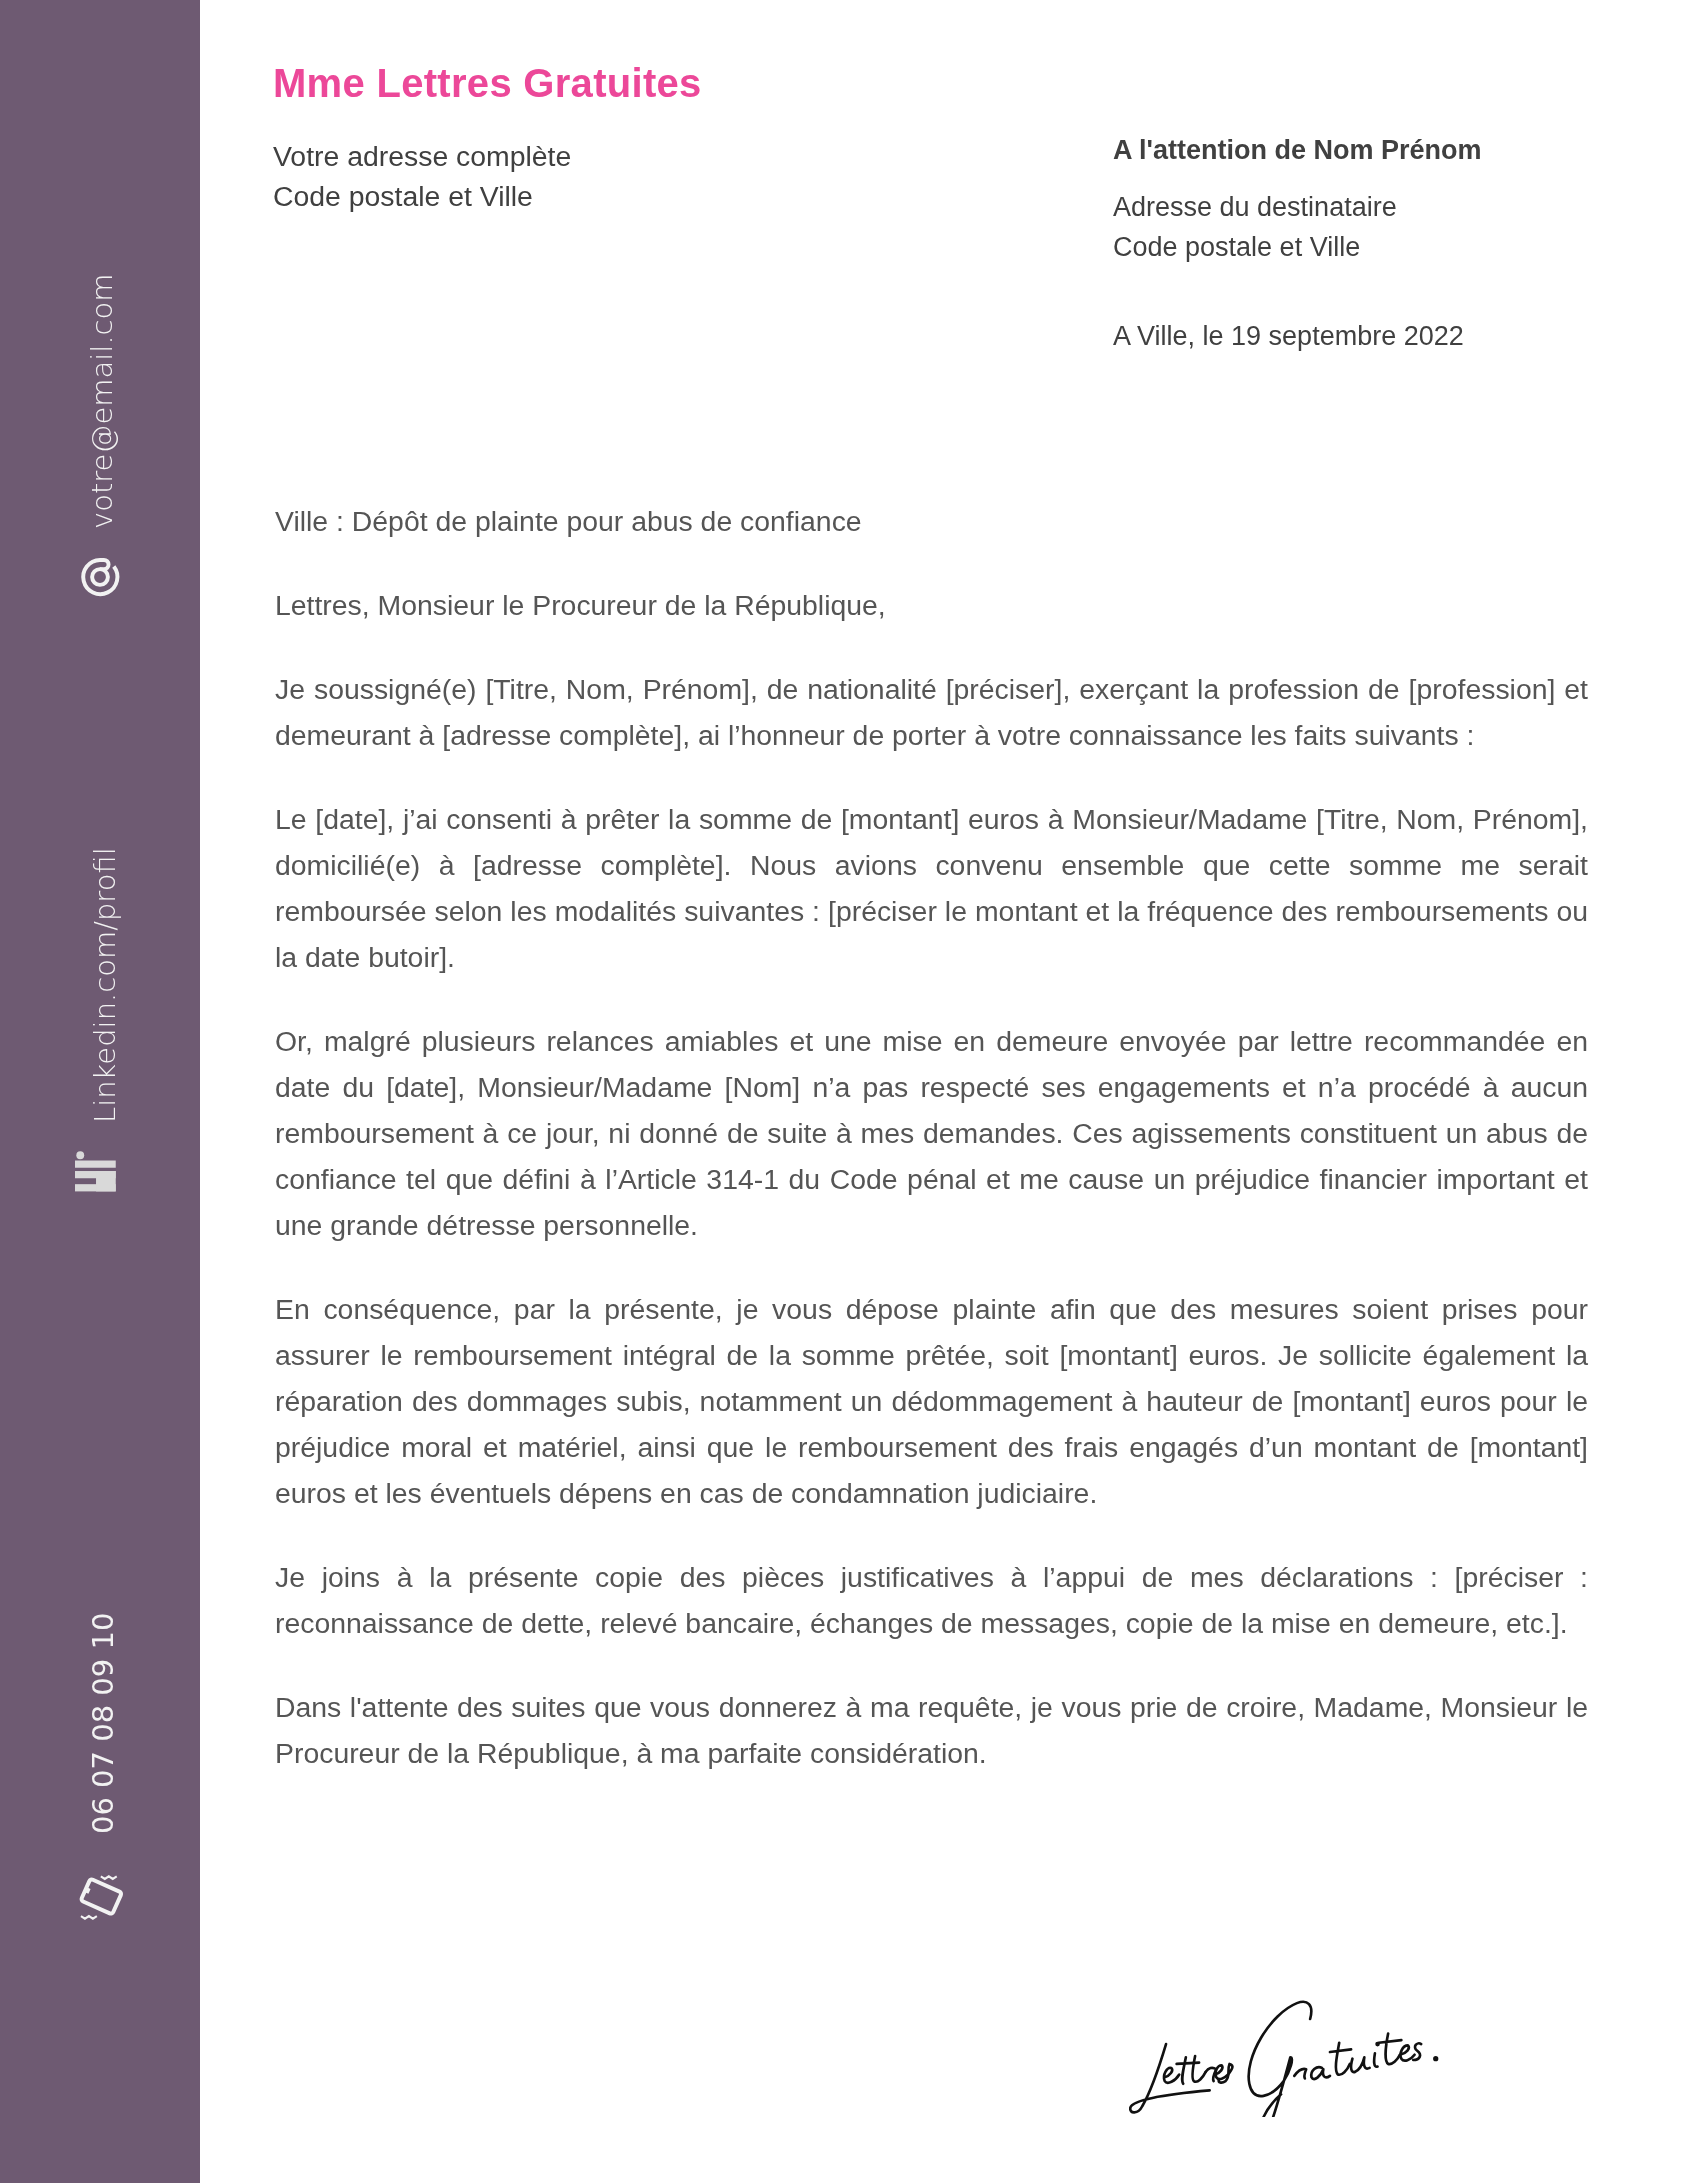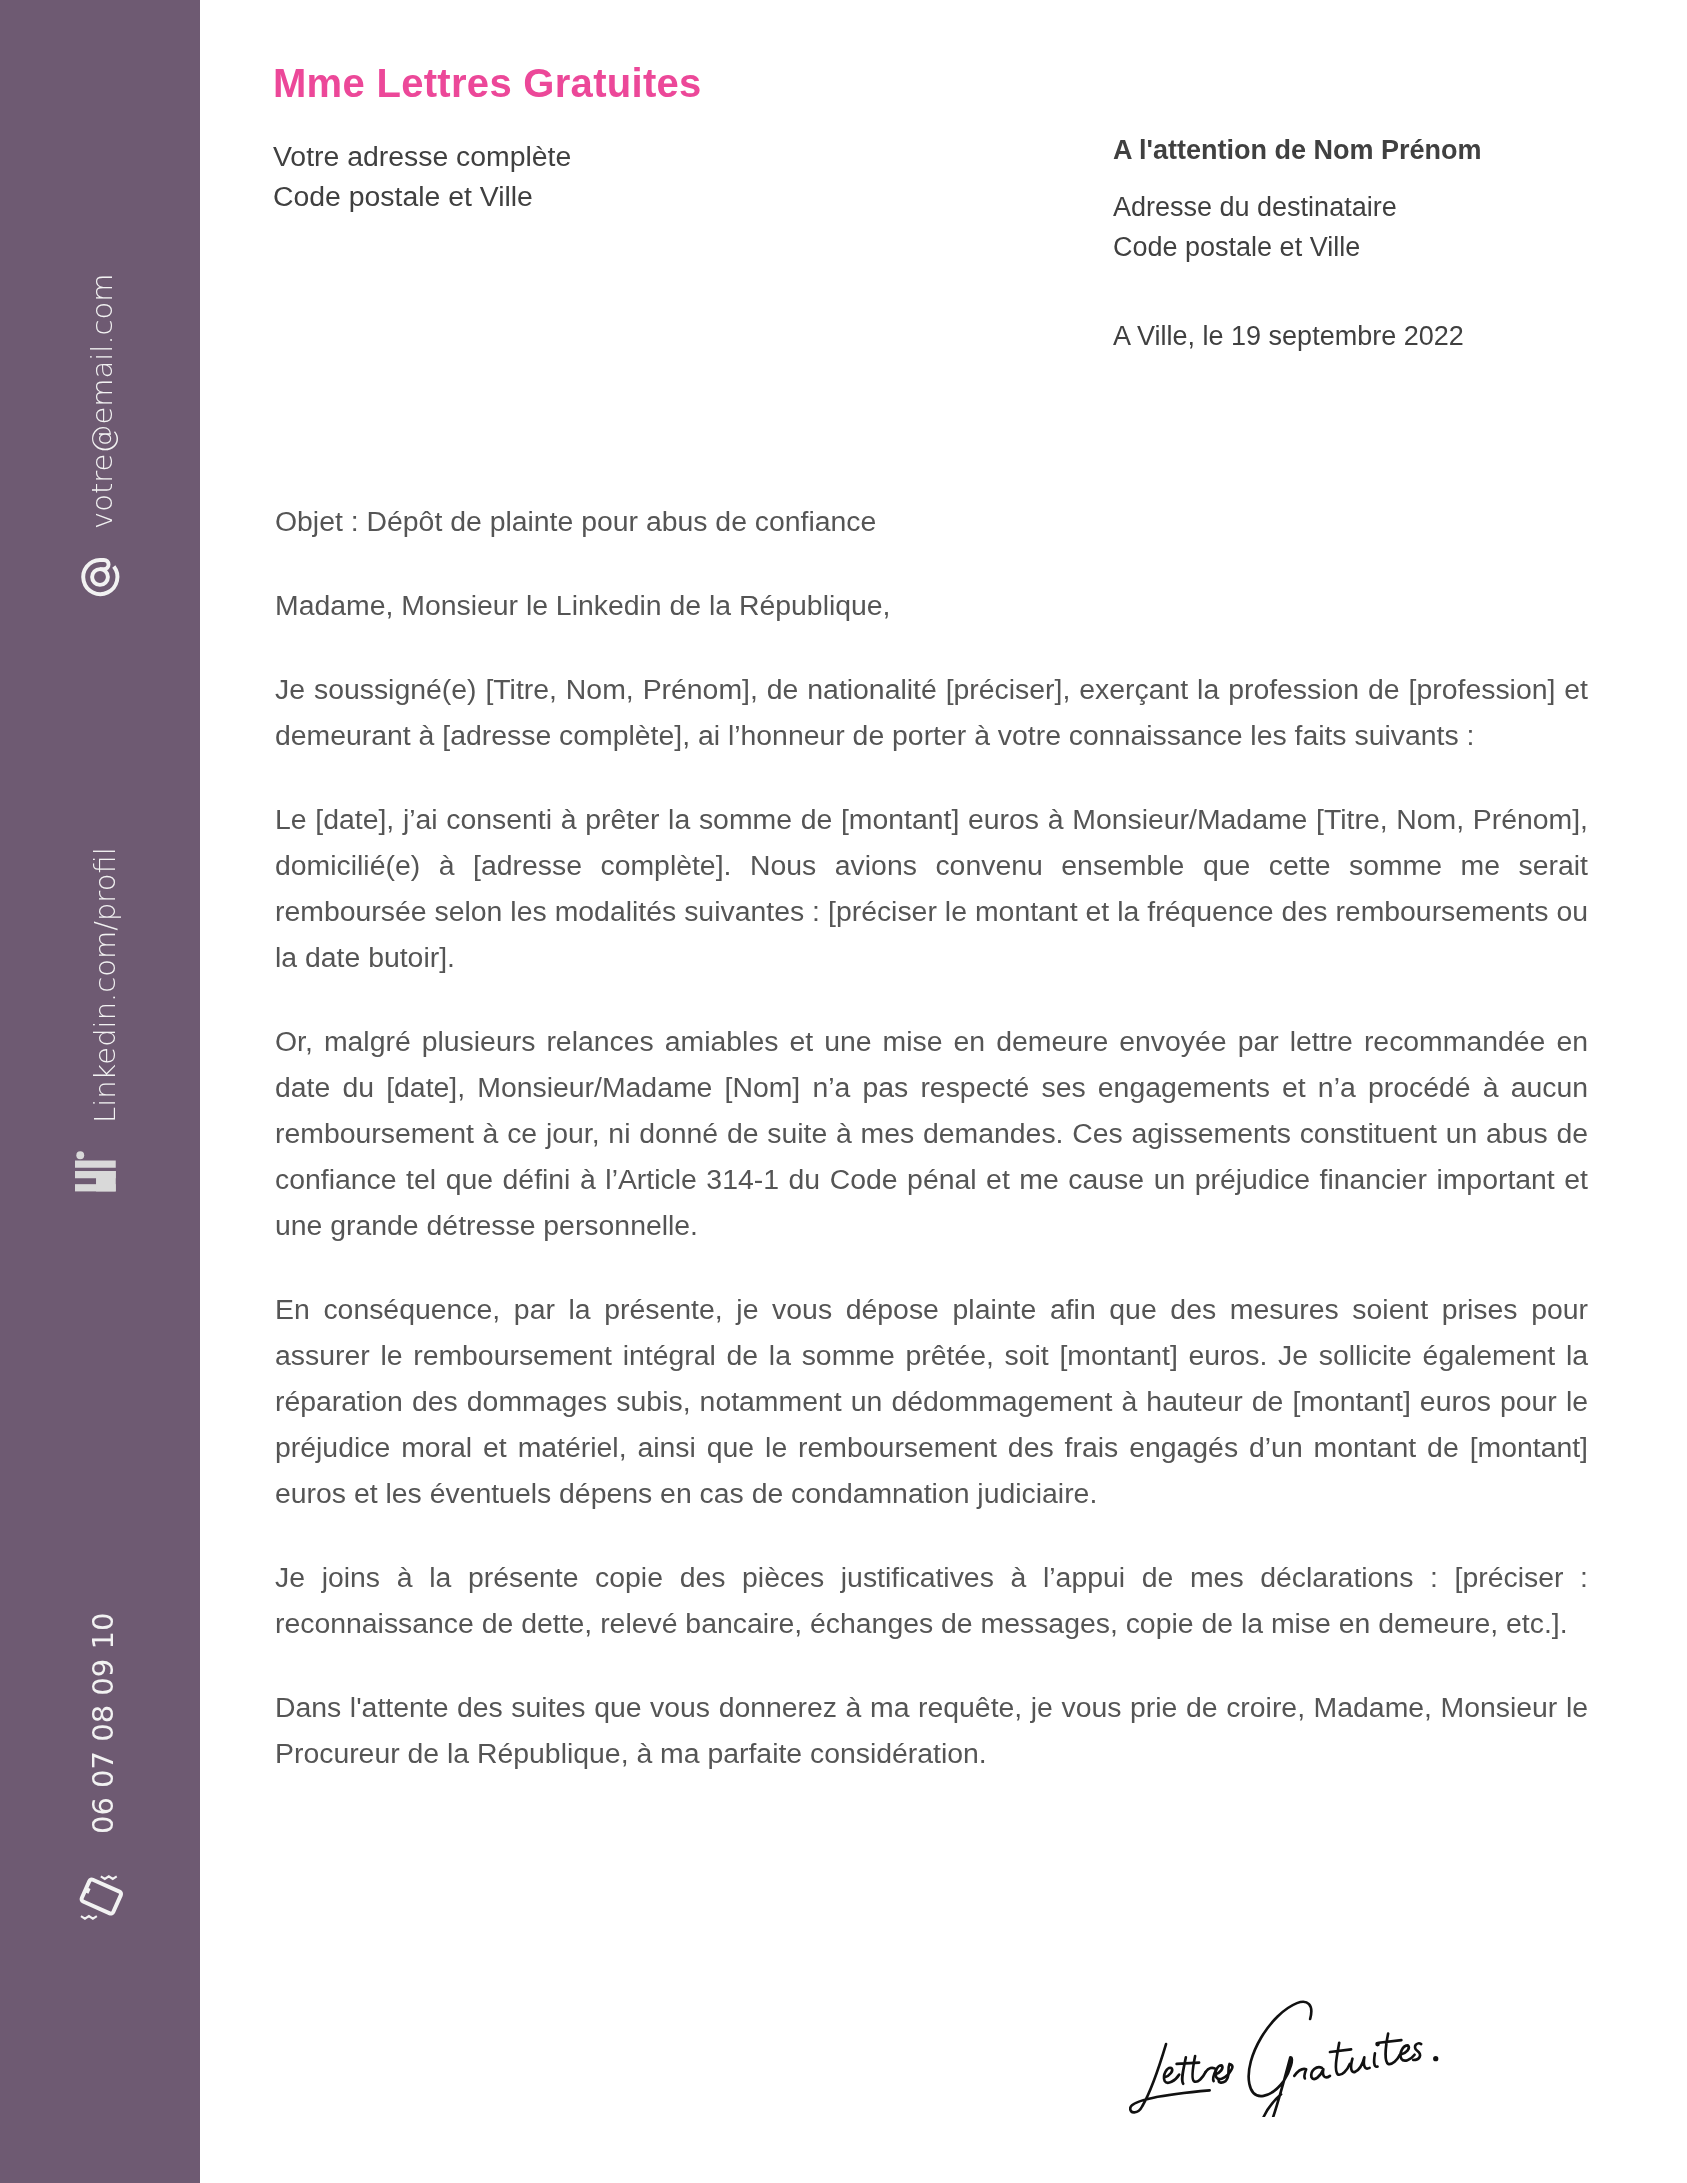--- a/index.html
+++ b/index.html
@@ -70,22 +70,22 @@
 <div class="recipient">
   <div class="attn">A l'attention de Nom Prénom</div>
   <div class="lines">
     <div>Adresse du destinataire</div>
     <div>Code postale et Ville</div>
   </div>
   <div class="date">A Ville, le 19 septembre 2022</div>
 </div>
 
 <div class="body">
-  <p style="text-align:left;">Objet : Dépôt de plainte pour abus de confiance</p>
-  <p style="text-align:left;">Madame, Monsieur le Linkedin de la République,</p>
+  <p style="text-align:left;">Ville : Dépôt de plainte pour abus de confiance</p>
+  <p style="text-align:left;">Lettres, Monsieur le Procureur de la République,</p>
   <p>Je soussigné(e) [Titre, Nom, Prénom], de nationalité [préciser], exerçant la profession de [profession] et demeurant à [adresse complète], ai l’honneur de porter à votre connaissance les faits suivants :</p>
   <p>Le [date], j’ai consenti à prêter la somme de [montant] euros à Monsieur/Madame [Titre, Nom, Prénom], domicilié(e) à [adresse complète]. Nous avions convenu ensemble que cette somme me serait remboursée selon les modalités suivantes : [préciser le montant et la fréquence des remboursements ou la date butoir].</p>
   <p>Or, malgré plusieurs relances amiables et une mise en demeure envoyée par lettre recommandée en date du [date], Monsieur/Madame [Nom] n’a pas respecté ses engagements et n’a procédé à aucun remboursement à ce jour, ni donné de suite à mes demandes. Ces agissements constituent un abus de confiance tel que défini à l’Article 314-1 du Code pénal et me cause un préjudice financier important et une grande détresse personnelle.</p>
   <p>En conséquence, par la présente, je vous dépose plainte afin que des mesures soient prises pour assurer le remboursement intégral de la somme prêtée, soit [montant] euros. Je sollicite également la réparation des dommages subis, notamment un dédommagement à hauteur de [montant] euros pour le préjudice moral et matériel, ainsi que le remboursement des frais engagés d’un montant de [montant] euros et les éventuels dépens en cas de condamnation judiciaire.</p>
   <p>Je joins à la présente copie des pièces justificatives à l’appui de mes déclarations : [préciser : reconnaissance de dette, relevé bancaire, échanges de messages, copie de la mise en demeure, etc.].</p>
   <p>Dans l'attente des suites que vous donnerez à ma requête, je vous prie de croire, Madame, Monsieur le Procureur de la République, à ma parfaite considération.</p>
 </div>
 
 <svg class="signature" viewBox="0 0 590 240">
   <title>Lettres Gratuites.</title>

